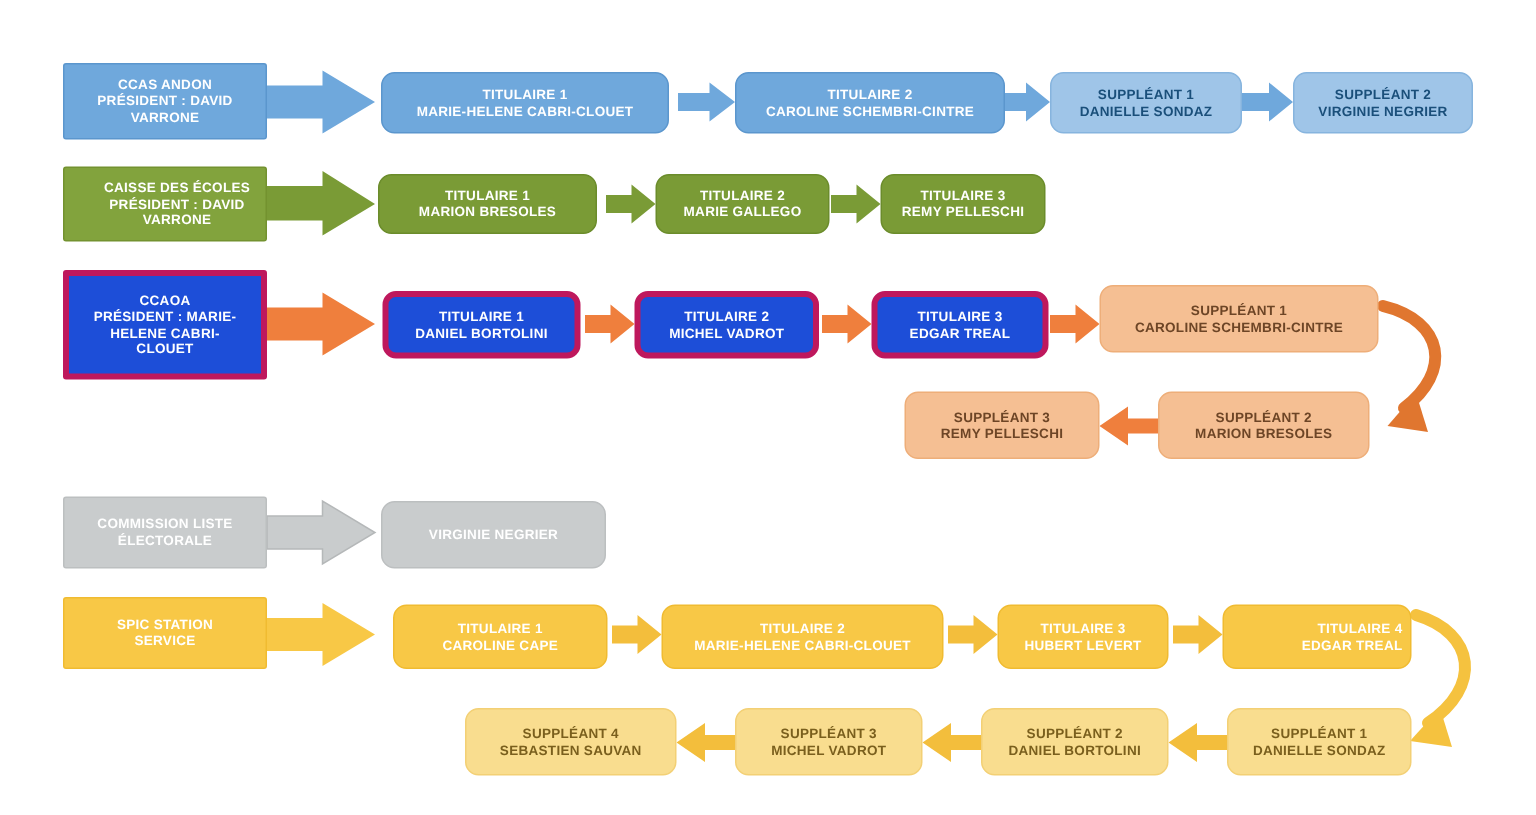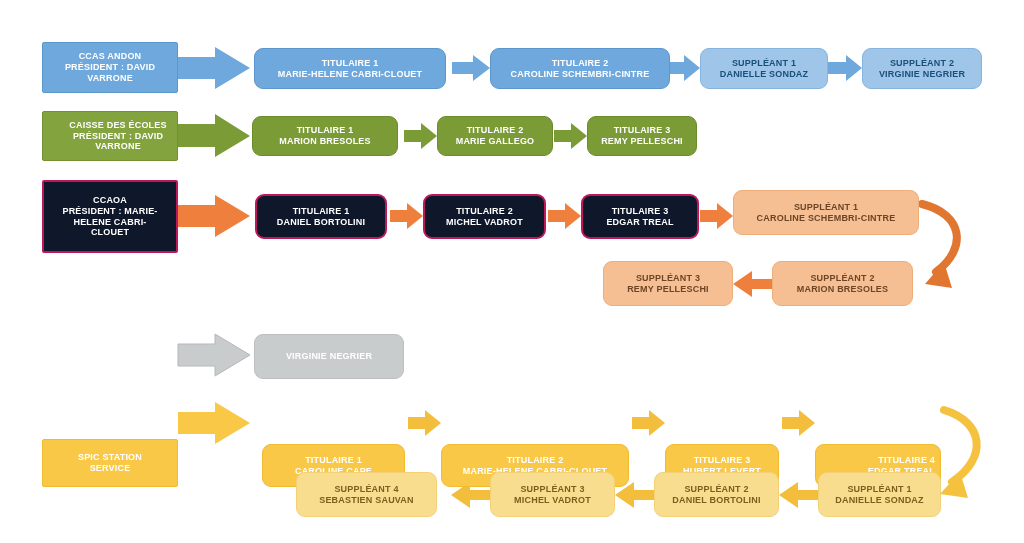--- a/index.html
+++ b/index.html
@@ -33,24 +33,24 @@
   
   .root{
     border-radius:2px;
   }
 
   
   .c-blue       {background:#6fa8dc;border:1px solid #5b96cd;}
   .c-blue-lt    {background:#9fc5e8;border:1px solid #86b4de;}
   .c-green      {background:#82a33d;border:1px solid #73922f;}
   .c-green-dk   {background:#7a9b36;border:1px solid #6b8c2b;}
-  .c-orange     {background:#0f172a;border:2px solid #be185d;}
+  .c-orange     {background:#1d4ed8;border:4px solid #be185d;}
   .c-orange-lt  {background:#f5bf93;border:1px solid #eeae79;color:#6d4526;}
   .c-grey       {background:#c9cccd;border:1px solid #bcbfc0;}
-  .c-yellow     {background:#f8c846;border:1px solid #f0bb31;margin-top:41px;}
+  .c-yellow     {background:#f8c846;border:1px solid #f0bb31;}
   .c-yellow-lt  {background:#f9dd8f;border:1px solid #f3d075;color:#7a5f1d;}
 
   .c-orange-lt .ln, .c-yellow-lt .ln{color:inherit;}
 
   
   svg.arrows{position:absolute;left:0;top:0;width:1024px;height:543px;pointer-events:none;}
 </style>
 </head>
 <body>
 
@@ -212,20 +212,24 @@
   <div class="node c-orange-lt" style="left:772px;top:261px;width:141px;height:45px;font-size:9px;">
     <span class="ln">SUPPLÉANT 2</span>
     <span class="ln">MARION BRESOLES</span>
   </div>
 
   <div class="node c-orange-lt" style="left:603px;top:261px;width:130px;height:45px;font-size:9px;">
     <span class="ln">SUPPLÉANT 3</span>
     <span class="ln">REMY PELLESCHI</span>
   </div>
 
+  <div class="node root c-grey" style="left:42px;top:331px;width:136px;height:48px;font-size:9px;">
+    <span class="ln">COMMISSION LISTE</span>
+    <span class="ln">ÉLECTORALE</span>
+  </div>
 
   <div class="node c-grey" style="left:254px;top:334px;width:150px;height:45px;font-size:9px;">
     <span class="ln">VIRGINIE NEGRIER</span>
   </div>
 
   <div class="node root c-yellow" style="left:42px;top:398px;width:136px;height:48px;font-size:9px;">
     <span class="ln">SPIC STATION</span>
     <span class="ln">SERVICE</span>
   </div>
 
@@ -257,18 +261,18 @@
   <div class="node c-yellow-lt" style="left:654px;top:472px;width:125px;height:45px;font-size:9px;">
     <span class="ln">SUPPLÉANT 2</span>
     <span class="ln">DANIEL BORTOLINI</span>
   </div>
 
   <div class="node c-yellow-lt" style="left:490px;top:472px;width:125px;height:45px;font-size:9px;">
     <span class="ln">SUPPLÉANT 3</span>
     <span class="ln">MICHEL VADROT</span>
   </div>
 
-  <div class="node c-yellow-lt" style="left:296px;top:472px;width:141px;height:45px;font-size:9px;">
+  <div class="node c-yellow-lt" style="left:310px;top:472px;width:141px;height:45px;font-size:9px;">
     <span class="ln">SUPPLÉANT 4</span>
     <span class="ln">SEBASTIEN SAUVAN</span>
   </div>
 
 </div>
 
 </body></html>

